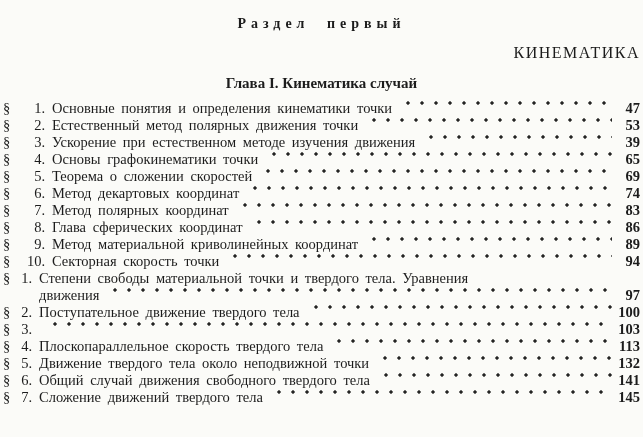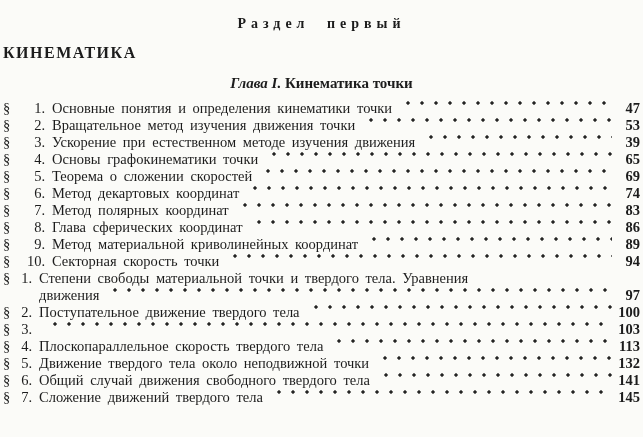--- a/index.html
+++ b/index.html
@@ -13,32 +13,32 @@
   .page{width:643px;height:437px;box-sizing:border-box;padding:16px 3px 0 3px;}
   .section-title{
     text-align:center;
     font-size:14px;
     letter-spacing:5px;
     word-spacing:9px;
     margin:0;
     font-weight:600;
   }
   .part-title{
-    text-align:left;
+    text-align:right;
     font-size:16px;
-    font-weight:bold;
+    font-weight:normal;
     letter-spacing:1.5px;
     margin:12px 0 0 0;
   }
   .chapter-heading{
     text-align:center;
     font-size:15px;
     margin:13px 0 8px 0;
   }
-  .chapter-heading .it{font-style:italic;font-weight:600;}
+  .chapter-heading .it{font-weight:600;}
   .chapter-heading .bd{font-weight:bold;}
   .toc-list{margin:0;}
   .row{
     display:flex;
     font-size:14.5px;
     line-height:17px;
   }
   .mark{width:13px;flex:0 0 13px;}
   .num{text-align:right;margin-right:7px;flex:0 0 auto;}
   .chapter[data-chapter="0"] .num{width:29px;}
@@ -58,40 +58,40 @@
 </style>
 </head>
 <body>
 
 <div class="page">
 
   <p class="section-title">Раздел первый</p>
   <p class="part-title">КИНЕМАТИКА</p>
 
   <div class="chapter" data-chapter="0">
-    <p class="chapter-heading"><span class="it">Глава I.</span> <span class="bd">Кинематика точки</span></p>
+    <p class="chapter-heading"><span class="it">Глава I.</span> <span class="bd">Кинематика случай</span></p>
     <div class="toc-list">
   <div class="row">
     <span class="mark">§</span>
     <span class="num">1.</span>
     <div class="body">
             <div class="line">
               <span class="t">Основные понятия и определения кинематики точки</span>
               <span class="leader"></span>
               <span class="page-num">47</span>
             </div>
           </div>
   </div>
 
   <div class="row">
     <span class="mark">§</span>
     <span class="num">2.</span>
     <div class="body">
             <div class="line">
-              <span class="t">Вращательное метод изучения движения точки</span>
+              <span class="t">Естественный метод полярных движения точки</span>
               <span class="leader"></span>
               <span class="page-num">53</span>
             </div>
           </div>
   </div>
 
   <div class="row">
     <span class="mark">§</span>
     <span class="num">3.</span>
     <div class="body">

